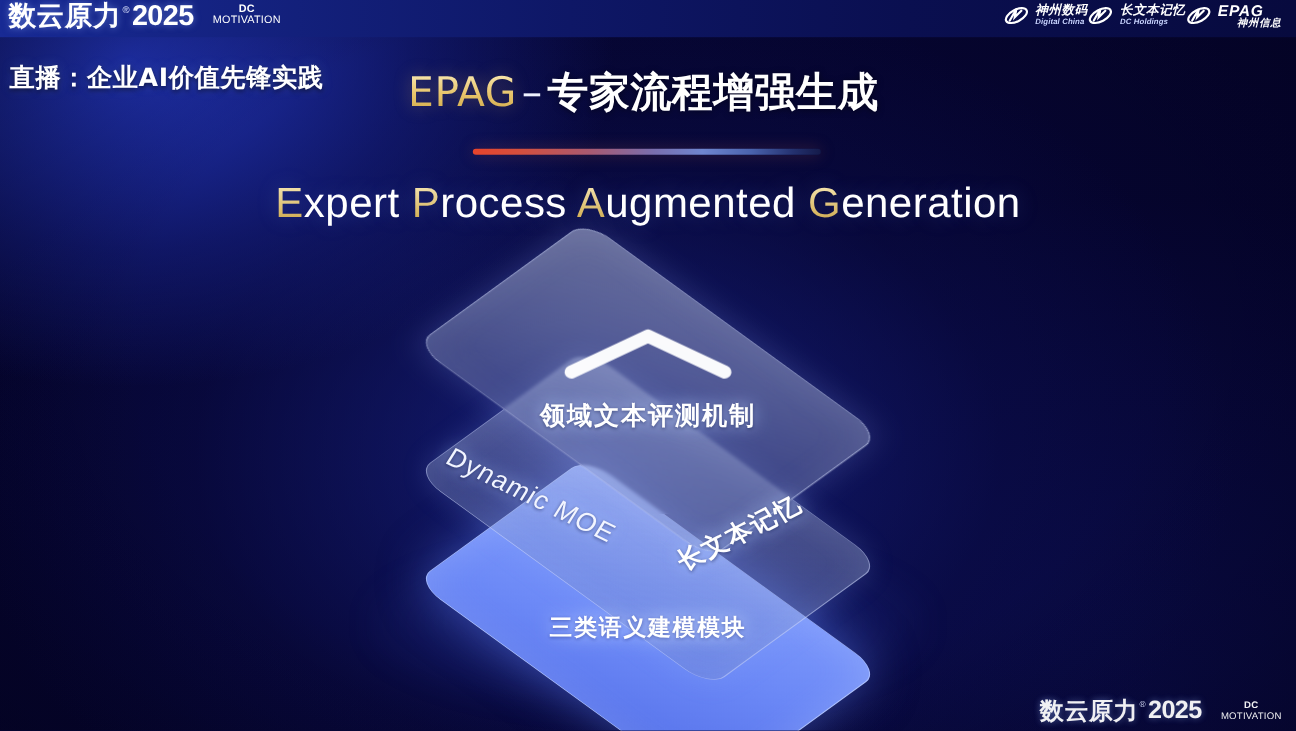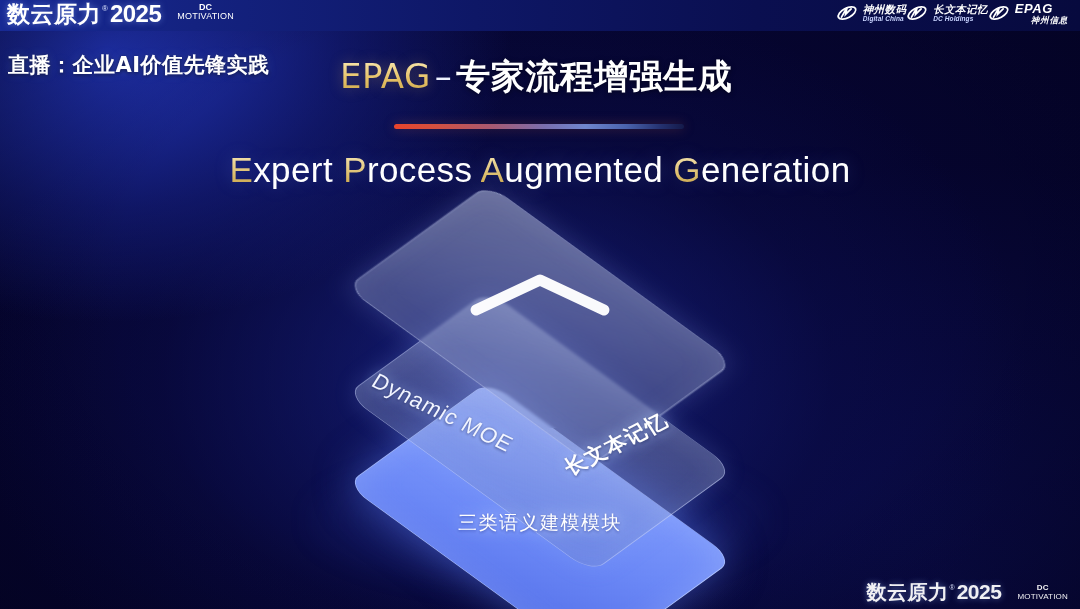--- a/index.html
+++ b/index.html
@@ -157,21 +157,21 @@
     position:absolute; z-index:7; white-space:nowrap;
     font-family:"DejaVu Sans","Liberation Sans",sans-serif;
   }
   .lbl-top {
     left:0; right:0; top:332px; text-align:center;
     font-size:21px; font-weight:700; color:#ffffff; letter-spacing:1.5px;
     text-shadow:0 0 14px rgba(180,205,255,.85), 0 1px 3px rgba(10,14,60,.7);
   }
   .lbl-bot {
     left:0; right:0; top:510px; text-align:center;
-    font-size:19px; font-weight:400; color:#ffffff; letter-spacing:1.5px;
+    font-size:19px; font-weight:700; color:#ffffff; letter-spacing:1.5px;
     text-shadow:0 0 16px rgba(200,220,255,.95), 0 1px 3px rgba(20,30,120,.6);
   }
   .lbl-moe {
     left:366px; top:400px;
     font-size:22px; font-weight:500; color:#f2f5ff; letter-spacing:1px;
     transform:rotate(26deg) skew(-6deg,0deg);
     text-shadow:0 0 14px rgba(170,200,255,.85), 0 1px 3px rgba(10,14,60,.6);
     font-family:"Liberation Sans","DejaVu Sans",sans-serif;
   }
   .lbl-mem {
@@ -268,20 +268,21 @@
   <div class="stack">
     <div class="plate plate-bot iso"></div>
     <div class="plate plate-mid iso"></div>
     <div class="plate plate-top iso"></div>
   </div>
 
   <svg class="chevron" width="152" height="52" viewBox="0 0 152 52">
     <path d="M12 42 L76 12 L140 42" fill="none" stroke="#ffffff" stroke-width="11" stroke-linecap="round" stroke-linejoin="round" opacity="0.97"></path>
   </svg>
 
+  <div class="plate-label lbl-top">领域文本评测机制</div>
 
   <div class="plate-label lbl-moe">Dynamic MOE</div>
 
   <div class="plate-label lbl-mem">长文本记忆</div>
 
   <div class="plate-label lbl-bot">三类语义建模模块</div>
 
   <div class="watermark brand-logo" style="position:absolute; left:auto; right:12px; top:auto; bottom:6px;">
     <span class="brand-cn">数云原力</span>
     <span class="brand-reg">®</span>

